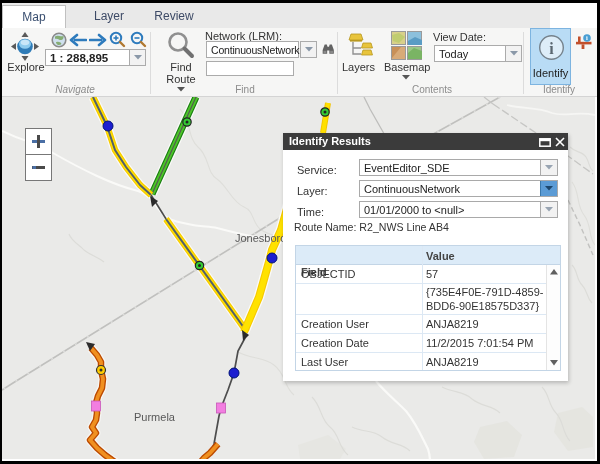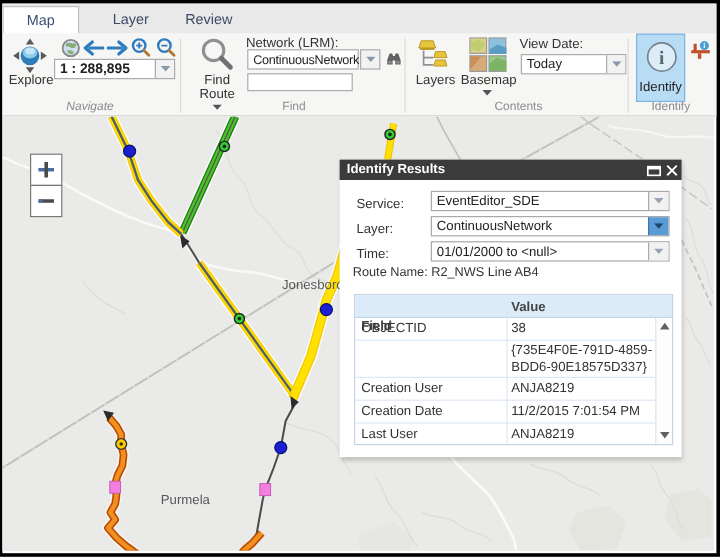--- a/index.html
+++ b/index.html
@@ -1,20 +1,20 @@
 <!DOCTYPE html>
 <html><head>
 <meta charset="utf-8">
 <style>
 * { margin:0; padding:0; box-sizing:border-box; }
 body { font-family:"Liberation Sans", sans-serif; }
 #root { position:relative; width:600px; height:464px; background:#000; overflow:hidden; }
 #inner { position:absolute; left:2px; top:3px; width:595px; height:458px; background:#fff; }
 
-#tabstrip { position:absolute; left:0; top:0; width:595px; height:25px; background:#e9e9e9; }
+#tabstrip { position:absolute; left:0; top:0; width:548px; height:25px; background:#e9e9e9; }
 .tab { position:absolute; top:2px; height:23px; line-height:23px; text-align:center; font-size:12px; color:#3d4a66; }
 #tabMap { left:0; width:64px; background:#fff; border:1px solid #c0c0c0; border-bottom:none; color:#3a4f70; }
 #tabEdit { left:62px; width:90px; }
 #tabReview { left:127px; width:90px; }
 
 #ribbon { position:absolute; left:0; top:25px; width:595px; height:69px; background:#f6f6f5; border-bottom:1px solid #d4d4d4; }
 .gsep { position:absolute; top:4px; height:62px; width:1px; background:#dcdcdc; }
 .glabel { position:absolute; top:56px; width:100px; text-align:center; font-size:10px; color:#8c8c8c; }
 .rlabel { position:absolute; font-size:11px; color:#333; }
 .combo { position:absolute; background:#fff; border:1px solid #ababab; }
@@ -119,21 +119,21 @@
       <rect x="9.8" y="9" width="3.4" height="2.6" fill="#8a8a8a"></rect>
     </svg>
 
     <svg style="position:absolute;left:346px;top:4px;" width="30" height="28" viewBox="0 0 30 28">
       <path d="M5,10 L5,22 L13,22 M5,16 L13,16" stroke="#909090" stroke-width="1.4" fill="none"></path>
       <path d="M3,2 L13,2 L15,8 L1,8 Z" fill="#e8c43c" stroke="#b89820" stroke-width="0.8"></path>
       <rect x="2" y="8" width="12" height="1.6" fill="#b89820"></rect>
       <path d="M15,11 L23,11 L24.5,16 L13.5,16 Z" fill="#e8c43c" stroke="#b89820" stroke-width="0.8"></path>
       <path d="M15,18 L23,18 L24.5,23 L13.5,23 Z" fill="#e8c43c" stroke="#b89820" stroke-width="0.8"></path>
     </svg>
-    <div class="rlabel" style="left:340px; top:33px; width:42px; text-align:center;">Layers</div>
+    <div class="rlabel" style="left:340px; top:33px; width:42px; ">Layers</div>
     <svg style="position:absolute;left:389px;top:3px;" width="32" height="30" viewBox="0 0 32 30">
       <rect x="0.5" y="0.5" width="14" height="13" fill="#d8d08a" stroke="#9a9a9a"></rect>
       <path d="M1,4 L8,2 L14,6 L8,12 L2,10 Z" fill="#c0cc70"></path>
       <rect x="16.5" y="0.5" width="14" height="13" fill="#8cc0dc" stroke="#9a9a9a"></rect>
       <path d="M17,10 L24,6 L31,9 L31,14 L17,14 Z" fill="#5a9cc4"></path>
       <rect x="0.5" y="15.5" width="14" height="13" fill="#d8aa78" stroke="#9a9a9a"></rect>
       <path d="M1,16 L10,16 L1,27 Z" fill="#c89058"></path>
       <rect x="16.5" y="15.5" width="14" height="13" fill="#9cc888" stroke="#9a9a9a"></rect>
       <path d="M17,22 L23,17 L31,20 L31,28 L17,28 Z" fill="#7ab464"></path>
     </svg>
@@ -307,21 +307,21 @@
       </div>
       <div class="prow-label" style="left:11px; top:88px; font-size:10.6px;">Route Name: R2_NWS Line AB4</div>
       <div id="ptable">
         <div style="position:absolute; left:0; top:0; width:264px; height:19px; background:#dcebf8; border-bottom:1px solid #c3d5e6;">
           <div class="tcell" style="left:5px; width:120px; top:16px; height:19px; font-weight:bold; color:#444;">Field</div>
           <div class="tcell" style="left:130px; width:120px; top:0; height:19px; font-weight:bold; color:#444;">Value</div>
         </div>
         <div style="position:absolute; left:126px; top:0; width:1px; height:124px; background:#dce8f4;"></div>
         <div class="trow" style="top:19px; height:19px;">
           <div class="tcell" style="left:5px; width:118px;">OBJECTID</div>
-          <div class="tcell" style="left:130px; width:118px;">38</div>
+          <div class="tcell" style="left:130px; width:118px;">57</div>
         </div>
         <div class="trow" style="top:38px; height:31px;">
           <div class="tcell" style="left:130px; width:122px; line-height:14px;">{735E4F0E-791D-4859-BDD6-90E18575D337}</div>
         </div>
         <div class="trow" style="top:69px; height:19px;">
           <div class="tcell" style="left:5px; width:118px;">Creation User</div>
           <div class="tcell" style="left:130px; width:118px;">ANJA8219</div>
         </div>
         <div class="trow" style="top:88px; height:19px;">
           <div class="tcell" style="left:5px; width:118px;">Creation Date</div>

